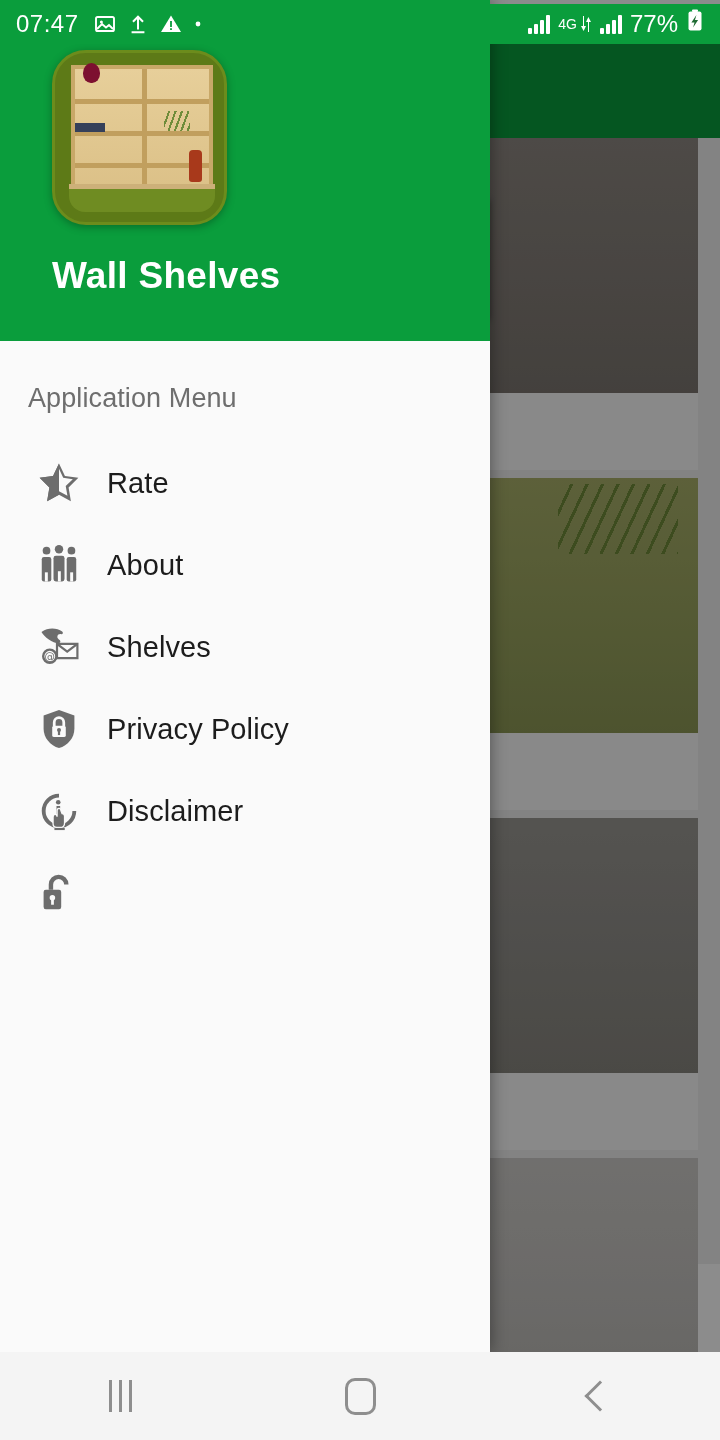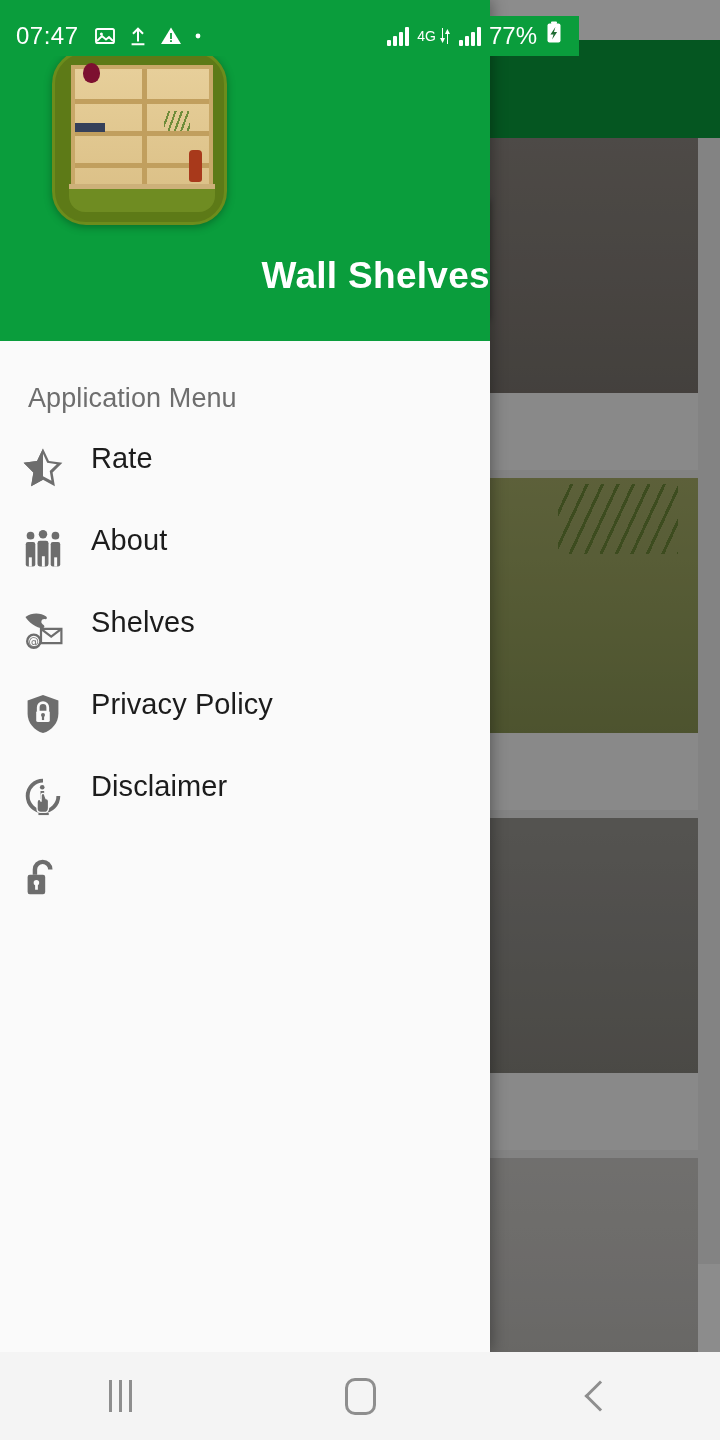--- a/index.html
+++ b/index.html
@@ -140,21 +140,21 @@
   .th4 .toy {
     position:absolute; left:-4px; top:112px; width:44px; height:60px;
     background:#d8b52a; border-radius:10px;
   }
 
   
   #scrim { position:absolute; inset:0 0 88px 0; background:rgba(0,0,0,.45); }
 
   
   #status-bar {
-    position:absolute; top:16px; left:0; width:579px; height:40px;
+    position:absolute; top:4px; left:0; width:720px; height:40px;
     background:#0a9d3c; color:#ffffff; display:flex; align-items:center;
     padding:0 16px; z-index:40; font-size:23px;
   }
   #status-time { font-size:24px; font-weight:400; letter-spacing:.5px; margin-right:14px; }
   .sb-icon { margin-right:10px; display:inline-flex; align-items:center; }
   #status-right { margin-left:auto; display:flex; align-items:center; gap:8px; }
   #battery-pct { font-size:24px; }
   .sig { display:inline-flex; align-items:flex-end; gap:2px; height:20px; }
   .sig i { display:block; width:4px; background:#ffffff; border-radius:1px; }
   .sig i:nth-child(1){height:6px}.sig i:nth-child(2){height:10px}
@@ -199,28 +199,28 @@
     background:#a8391b; border-radius:4px 4px 3px 3px;
   }
   #app-icon .o-books {
     position:absolute; left:20px; top:70px; width:30px; height:9px; background:#35405a;
   }
   #app-icon .o-plant {
     position:absolute; right:34px; top:58px; width:26px; height:20px;
     background:repeating-linear-gradient(110deg,transparent 0 4px,#6f8c3a 4px 6px);
   }
   #app-name {
-    margin-top:30px; font-size:37px; font-weight:700; color:#ffffff; letter-spacing:.3px;text-align:right;
+    margin-top:30px; font-size:37px; font-weight:700; color:#ffffff; letter-spacing:.3px;
   }
   #menu-title {
     font-size:27px; color:#6e6e6e; padding:42px 0 0 28px; letter-spacing:.1px;
   }
   #menu-list { margin-top:28px; }
   .menu-item {
-    display:flex; height:82px; padding-left:17px; cursor:pointer;
+    display:flex; align-items:center; height:82px; padding-left:33px; cursor:pointer;
   }
   .menu-icon {
     width:52px; height:52px; display:flex; align-items:center; justify-content:center;
     margin-right:22px; flex:0 0 52px;
   }
   .menu-icon svg { display:block; }
   .menu-label { font-size:29px; color:#1c1c1c; letter-spacing:.1px; }
 
   
   #nav-bar {

